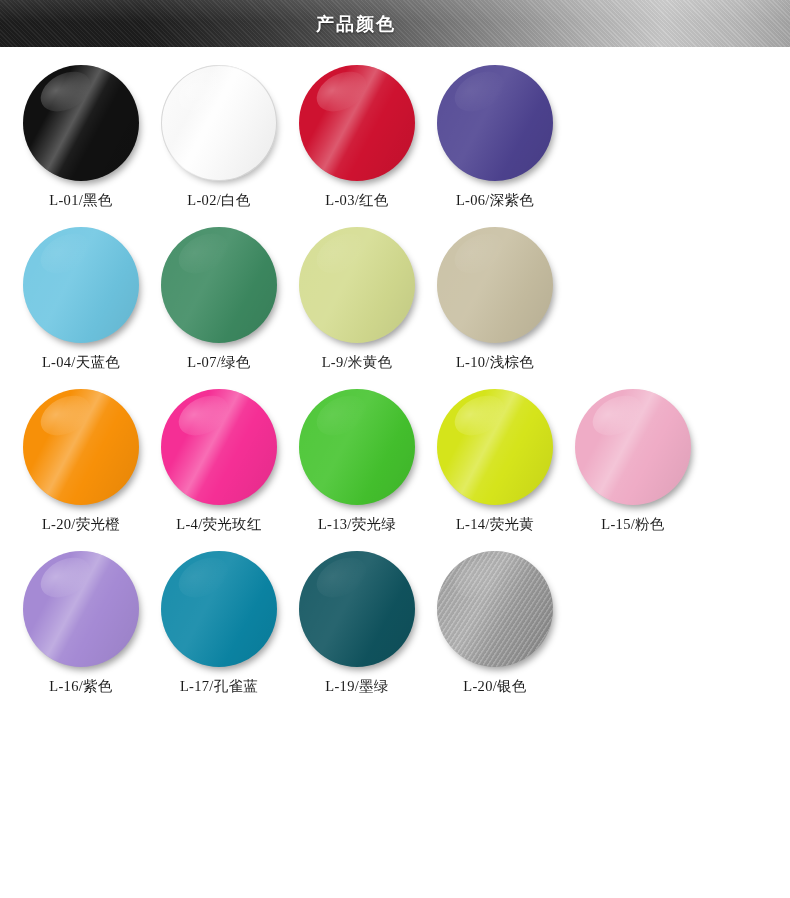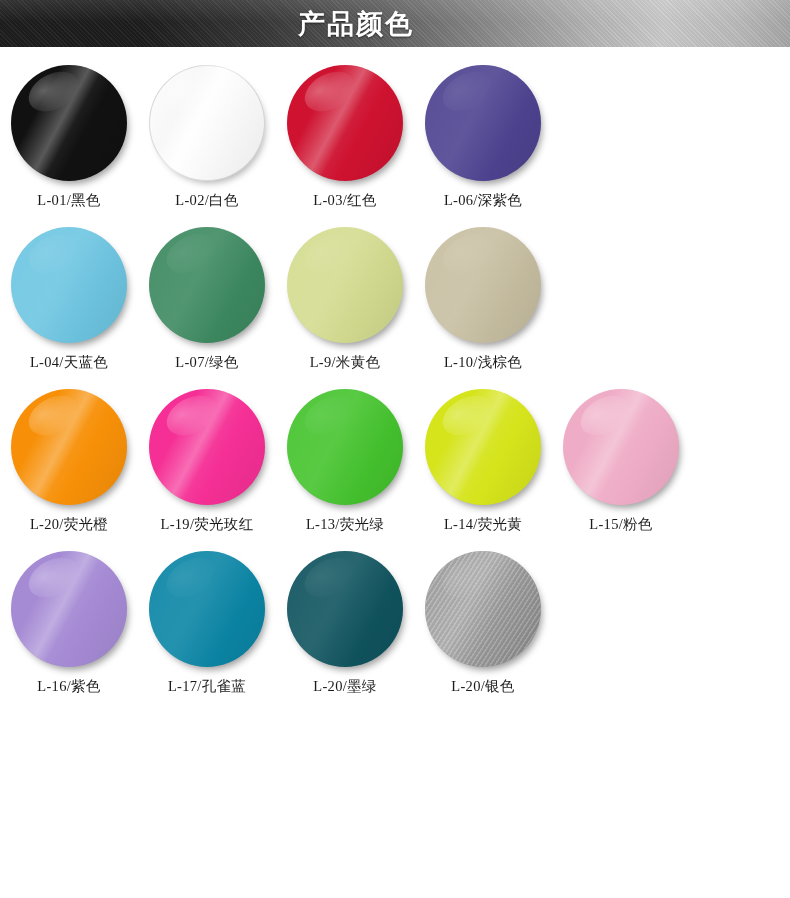--- a/index.html
+++ b/index.html
@@ -53,37 +53,38 @@
   }
   .banner-title {
     position: absolute;
     top: 0;
     left: 0;
     width: 712px;
     height: 47px;
     line-height: 47px;
     text-align: center;
     color: #ffffff;
-    font-size: 27px;
+    font-size: 18px;
     font-weight: bold;
     letter-spacing: 2px;
     text-shadow: 0 1px 2px rgba(0,0,0,0.55);
     font-family: "DejaVu Sans", "Liberation Sans", sans-serif;
   }
 
   
   .grid {
     position: relative;
     width: 790px;
     padding-top: 16px;
   }
   .row {
     display: flex;
     width: 790px;
     height: 162px;
+    padding-left: 12px;
     box-sizing: border-box;
   }
   .cell {
     width: 138px;
     height: 162px;
     position: relative;
     display: flex;
     flex-direction: column;
     align-items: center;
   }
@@ -252,21 +253,21 @@
     <div class="cell">
       <div class="disc-wrap">
         <div class="disc" style="background-color: rgb(247, 144, 8);"></div>
       </div>
       <div class="label">L-20/荧光橙</div>
     </div>
     <div class="cell">
       <div class="disc-wrap">
         <div class="disc" style="background-color: rgb(245, 47, 149);"></div>
       </div>
-      <div class="label">L-19/荧光玫红</div>
+      <div class="label">L-4/荧光玫红</div>
     </div>
     <div class="cell">
       <div class="disc-wrap">
         <div class="disc matte" style="background-color: rgb(69, 196, 46);"></div>
       </div>
       <div class="label">L-13/荧光绿</div>
     </div>
     <div class="cell">
       <div class="disc-wrap">
         <div class="disc" style="background-color: rgb(213, 228, 27);"></div>
@@ -291,21 +292,21 @@
     <div class="cell">
       <div class="disc-wrap">
         <div class="disc matte" style="background-color: rgb(11, 134, 166);"></div>
       </div>
       <div class="label">L-17/孔雀蓝</div>
     </div>
     <div class="cell">
       <div class="disc-wrap">
         <div class="disc matte" style="background-color: rgb(16, 84, 95);"></div>
       </div>
-      <div class="label">L-20/墨绿</div>
+      <div class="label">L-19/墨绿</div>
     </div>
     <div class="cell">
       <div class="disc-wrap">
         <div class="disc metal" style="background-color: rgb(155, 155, 155);"></div>
       </div>
       <div class="label">L-20/银色</div>
     </div>
   </div>
 
 

